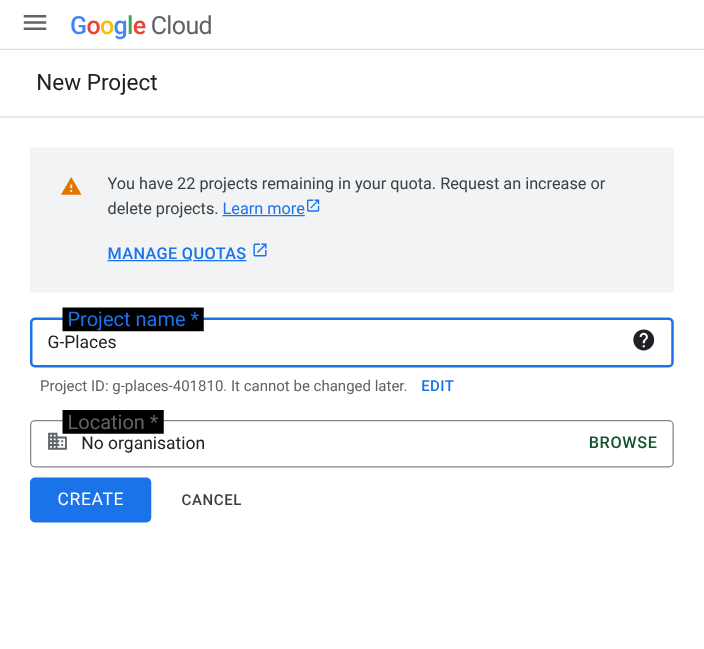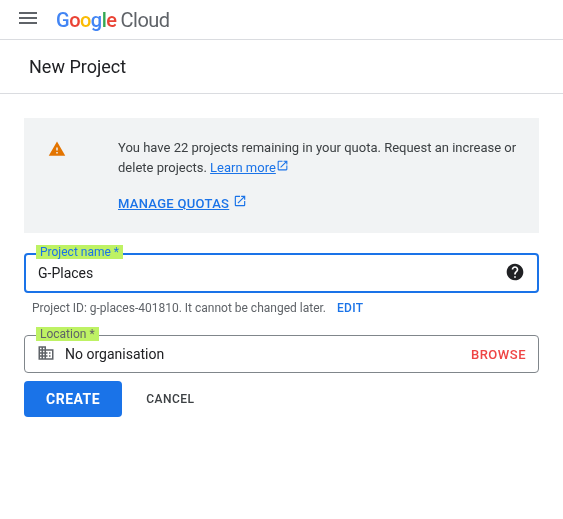--- a/index.html
+++ b/index.html
@@ -7,38 +7,38 @@
 .header { display: flex; align-items: center; height: 40px; padding: 0 16px; border-bottom: 1px solid #dadce0; }
 .menu-icon { margin-right: 16px; cursor: pointer; color: #5f6368; }
 .logo { display: flex; align-items: center; font-size: 20px; letter-spacing: -0.5px; }
 .logo .g1 { color: #4285f4; } .logo .g2 { color: #ea4335; } .logo .g3 { color: #fbbc04; } .logo .g4 { color: #4285f4; } .logo .g5 { color: #34a853; } .logo .g6 { color: #ea4335; }
 .logo .cloud { color: #5f6368; margin-left: 4px; font-weight: 400; }
 .title-bar { padding: 16px 29px; border-bottom: 1px solid #dadce0; }
 .title-bar h1 { font-size: 18px; font-weight: 400; color: #202124; }
 .content { padding: 24px; }
 .info-box { background: #f1f3f4; padding: 20px 20px 20px 24px; display: flex; gap: 20px; margin-bottom: 20px; }
 .warning-icon { color: #e37400; flex-shrink: 0; margin-top: 2px; }
-.info-text { font-size: 13px; line-height: 1.5; color: #3c4043; margin-left: 32px; }
+.info-text { font-size: 13px; line-height: 1.5; color: #3c4043; }
 .info-text a { color: #1a73e8; text-decoration: underline; }
 .manage-link { display: inline-flex; align-items: center; gap: 4px; color: #1a73e8; font-weight: 500; text-decoration: underline; margin-top: 16px; font-size: 13px; letter-spacing: 0.3px; }
 .field-group { margin-bottom: 8px; position: relative; }
-.field-label { position: absolute; top: -8px; left: 12px; background: #bef264; padding: 0 4px; font-size: 12px; color: #1a73e8; z-index: 1; }
+.field-label { position: absolute; top: -8px; left: 26px; background: #000000; padding: 0 4px; font-size: 16px; color: #1a73e8; z-index: 1; }
 .field-label.gray { color: #5f6368; }
 .text-input-wrap { border: 2px solid #1a73e8; border-radius: 4px; display: flex; align-items: center; padding: 8px 12px; height: 40px; }
 .text-input-wrap input { border: none; outline: none; flex: 1; font-size: 14px; color: #202124; font-family: inherit; }
 .help-icon { color: #202124; cursor: pointer; }
 .hint { font-size: 12px; color: #5f6368; margin: 8px 0 20px 8px; }
 .hint .edit { color: #1a73e8; font-weight: 500; margin-left: 8px; letter-spacing: 0.3px; cursor: pointer; }
 .location-wrap { border: 1px solid #80868b; border-radius: 4px; display: flex; align-items: center; padding: 8px 12px; height: 38px; margin-top: 8px; }
 .location-wrap .org-icon { color: #5f6368; margin-right: 10px; }
 .location-wrap .loc-text { flex: 1; font-size: 14px; color: #202124; }
-.location-wrap .browse { color: #ef4444; font-weight: 500; font-size: 13px; letter-spacing: 0.5px; cursor: pointer; }
+.location-wrap .browse { color: #14532d; font-weight: 500; font-size: 13px; letter-spacing: 0.5px; cursor: pointer; }
 .helper { font-size: 12px; color: #5f6368; margin: 6px 0 24px 8px; }
 .actions { display: flex; gap: 8px; }
-.btn-primary { background: #1a73e8; color: white; border: none; border-radius: 4px; padding: 10px 22px; font-size: 14px; font-weight: 700; letter-spacing: 0.5px; cursor: pointer; font-family: inherit; }
+.btn-primary { background: #1a73e8; color: white; border: none; border-radius: 4px; padding: 10px 22px; font-size: 14px; font-weight: 400; letter-spacing: 0.5px; cursor: pointer; font-family: inherit; }
 .btn-secondary { background: transparent; color: #3c4043; border: none; padding: 10px 16px; font-size: 12px; font-weight: 500; letter-spacing: 0.5px; cursor: pointer; font-family: inherit; }
 .ext-icon { display: inline-block; vertical-align: middle; }
 </style>
 </head>
 <body>
 
 <div class="header">
   <span class="menu-icon">
     <svg width="24" height="24" viewBox="0 0 24 24" fill="currentColor">
         <path d="M3 18h18v-2H3v2zm0-5h18v-2H3v2zm0-7v2h18V6H3z"></path>

